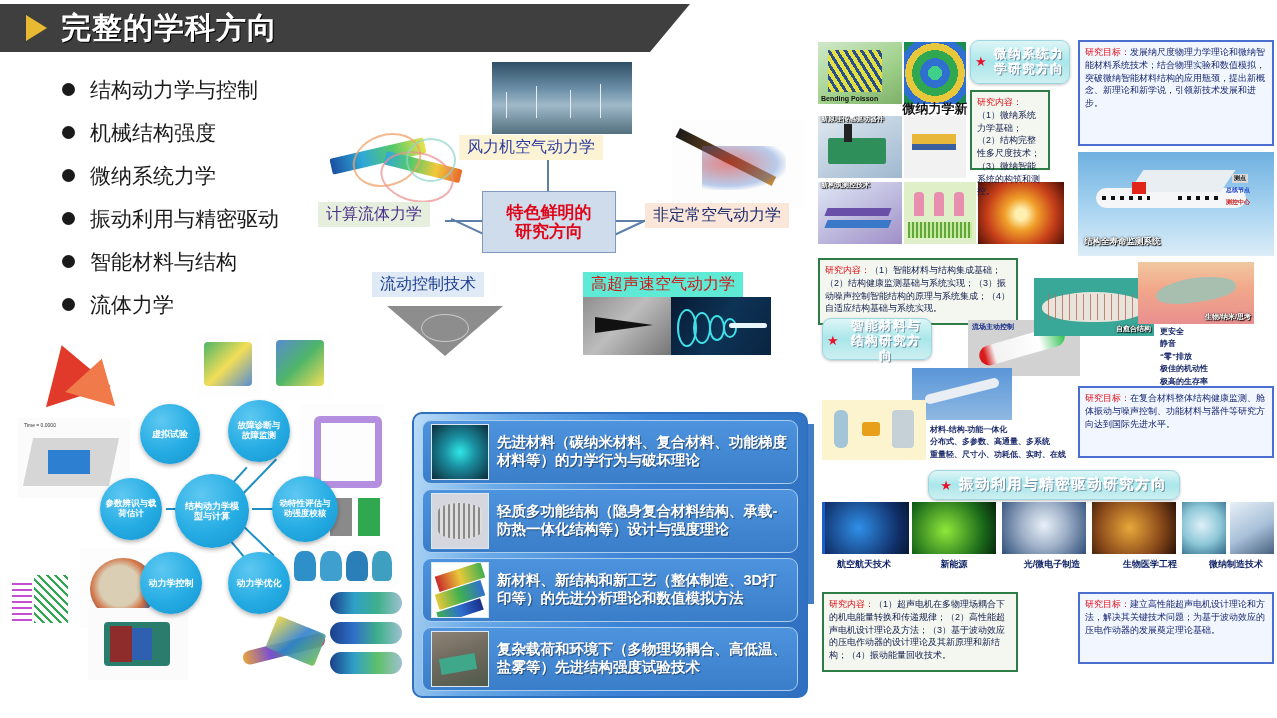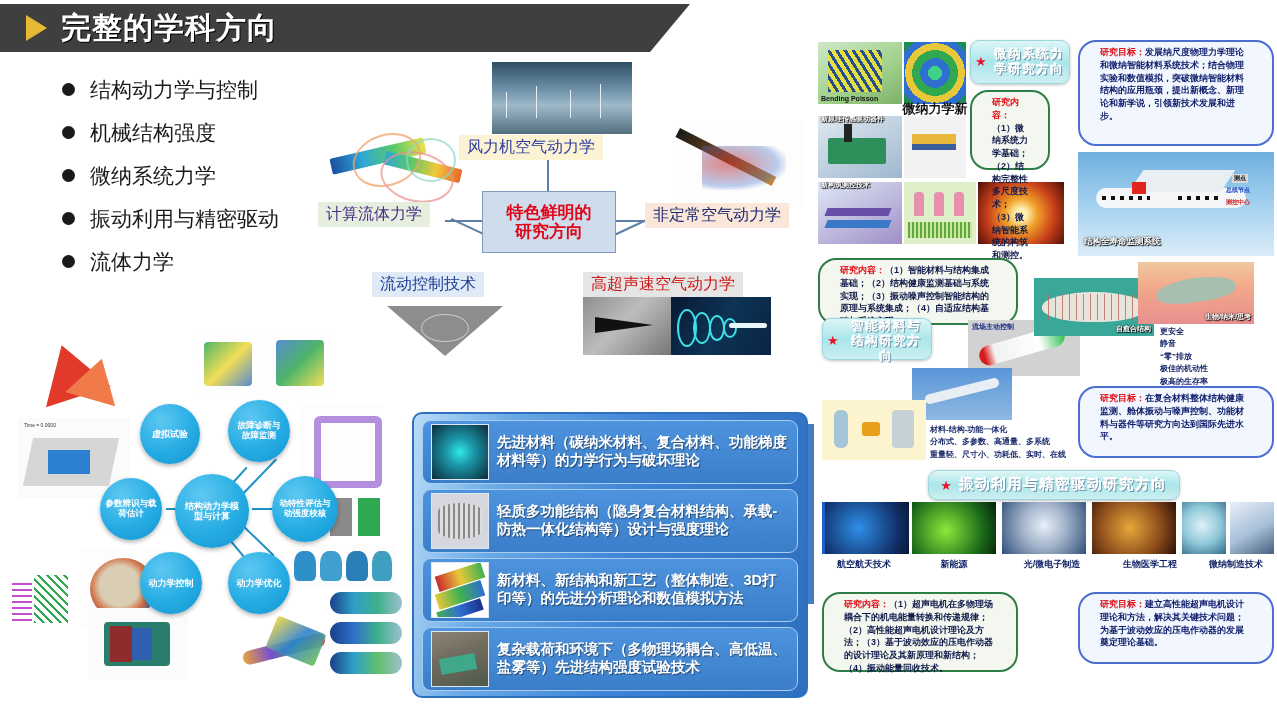--- a/index.html
+++ b/index.html
@@ -57,21 +57,21 @@
     z-index:6;
   }
   .mm-node{
     position:absolute;padding:2px 8px;font-size:16px;white-space:nowrap;
     font-family:"DejaVu Serif","Liberation Serif",serif;z-index:6;
   }
   .mm-cfd  {left:318px;top:202px;background:#e6efdd;color:#4a2f8a;}
   .mm-wind {left:459px;top:135px;background:#fcf3d4;color:#2f3e9e;}
   .mm-unst {left:645px;top:203px;background:#fbe6da;color:#1b2a6b;}
   .mm-flow {left:372px;top:272px;background:#dfeaf6;color:#1b3d8f;}
-  .mm-hyper{left:583px;top:272px;background:#e5e5e5;color:#d01818;}
+  .mm-hyper{left:583px;top:272px;background:#5eead4;color:#d01818;}
   .mm-line{position:absolute;background:#5d7fa8;z-index:3;}
 
   
   .ng-node{
     position:absolute;border-radius:50%;
     background:radial-gradient(circle at 36% 28%,#5ec8f2 0%,#25ace3 55%,#1593cf 100%);
     box-shadow:0 2px 4px rgba(0,0,0,.30);
     display:flex;align-items:center;justify-content:center;text-align:center;
     color:#fff;font-weight:bold;line-height:1.12;z-index:5;
   }
@@ -93,21 +93,21 @@
   .p-item:last-child{margin-bottom:0;}
   .p-thumb{width:56px;height:54px;flex:none;border:1px solid #dfe8f5;overflow:hidden;}
   .p-text{
     color:#ffffff;font-size:14.5px;font-weight:bold;line-height:1.24;
     text-shadow:1px 1px 1px rgba(0,0,0,.45);
   }
 
   
   .rbox{
     position:absolute;box-sizing:border-box;font-size:9px;line-height:1.42;
-    font-weight:bold;padding:4px 20px;border-radius:18px;
+    font-weight:normal;padding:4px 5px;
   }
   .rbox .k{color:#e20b14;}
   .rbox.blue{border:2px solid #4a6fd1;background:#f2f7ff;color:#0e1d6b;}
   .rbox.green{border:2px solid #2e7d46;background:#f3f7ef;color:#101a4a;}
 
   .banner{
     position:absolute;display:flex;align-items:center;justify-content:center;
     gap:6px;border-radius:9px;border:1px solid #9dd6dd;
     background:linear-gradient(180deg,#dff6f7 0%,#a9e6ea 50%,#cdeff1 100%);
     box-shadow:0 1px 3px rgba(0,0,0,.25);
@@ -144,20 +144,24 @@
       <span class="dot"></span>
       <span class="btxt">机械结构强度</span>
     </div>
     <div class="bullet">
       <span class="dot"></span>
       <span class="btxt">微纳系统力学</span>
     </div>
     <div class="bullet">
       <span class="dot"></span>
       <span class="btxt">振动利用与精密驱动</span>
+    </div>
+    <div class="bullet">
+      <span class="dot"></span>
+      <span class="btxt">智能材料与结构</span>
     </div>
     <div class="bullet">
       <span class="dot"></span>
       <span class="btxt">流体力学</span>
     </div>
   </div>
 
   <div class="tile" style="left:492px;top:62px;width:140px;height:72px;
               background:linear-gradient(180deg,#2f4f66 0%,#6d90a8 38%,#9fb9c9 60%,#53707f 100%);">
     <div style="position:absolute;left:14px;top:30px;width:1px;height:26px;background:#e8eef2;"></div>

